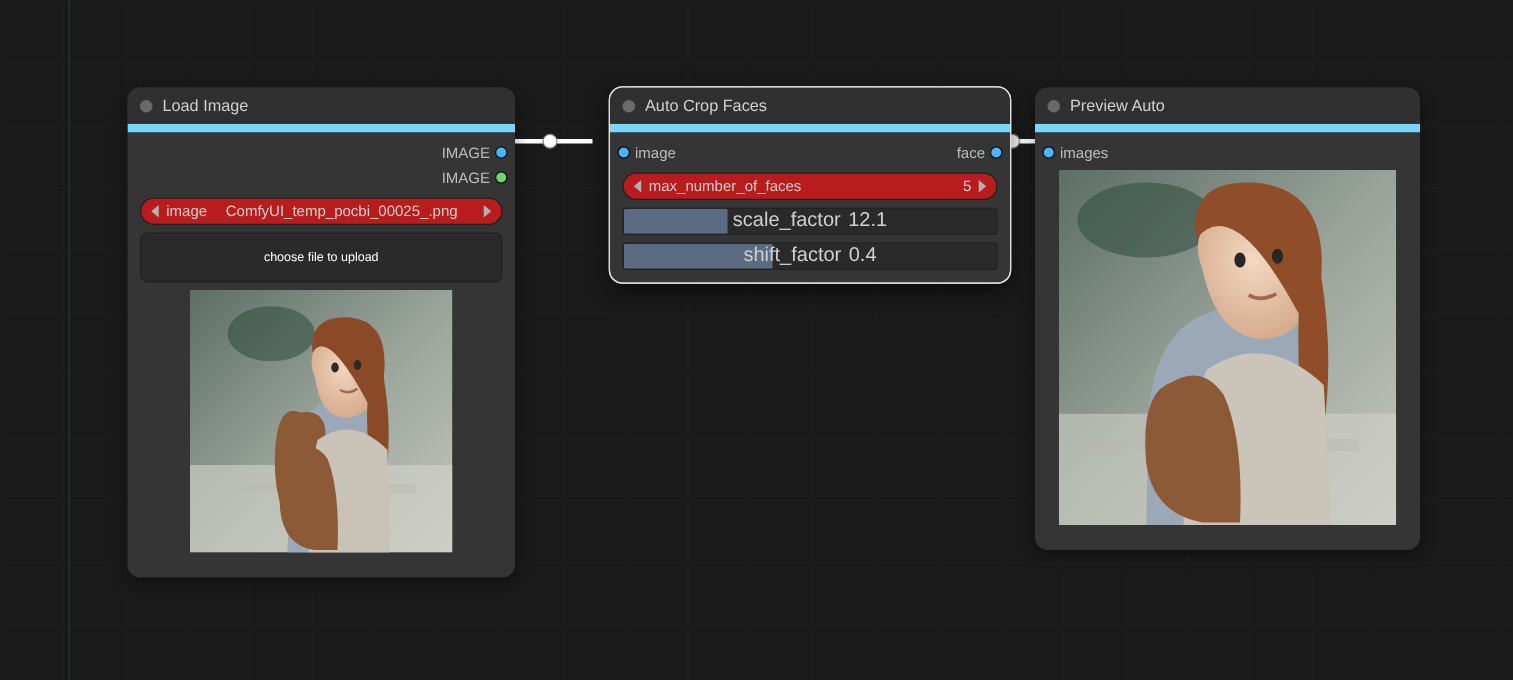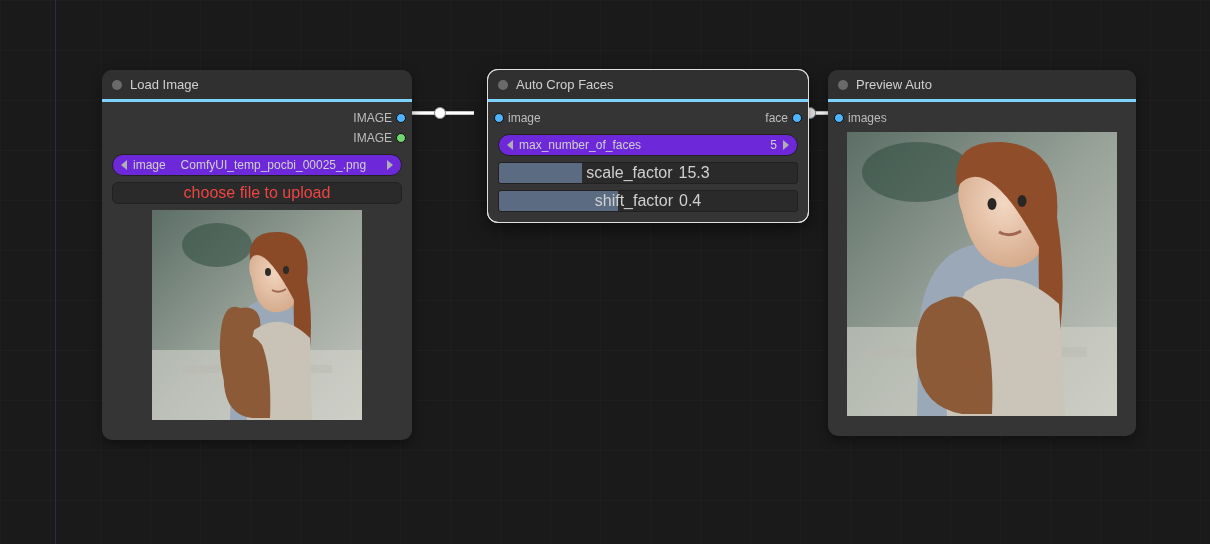--- a/index.html
+++ b/index.html
@@ -34,21 +34,21 @@
     box-shadow: 0 0 0 1px #e0e0e0, 0 6px 18px rgba(0,0,0,0.6);
   }
   .titlebar {
     display: flex;
     align-items: center;
     gap: 8px;
     padding: 7px 12px 7px 10px;
     background: #303030;
     border-top-left-radius: 10px;
     border-top-right-radius: 10px;
-    border-bottom: 3px solid #7dd3fc;
+    border-bottom: 7px solid #7dd3fc;
   }
   .title-dot {
     width: 10px; height: 10px;
     background: #6a6a6a;
     border-radius: 50%;
   }
   .title-text {
     font-size: 13px;
     color: #d0d0d0;
   }
@@ -87,21 +87,21 @@
   .sock.green { background: #6fd66f; }
   .slot-label-right { margin-left: auto; padding-right: 8px; }
   .slot-label-left { padding-left: 8px; }
   .widgets {
     padding: 2px 10px 10px 10px;
     display: flex;
     flex-direction: column;
     gap: 6px;
   }
   .pill {
-    background: #6d28d9;
+    background: #b91c1c;
     border: 1px solid #212121;
     border-radius: 12px;
     height: 22px;
     display: flex;
     align-items: center;
     padding: 0 8px;
     font-size: 12px;
     color: #d0d0d0;
     position: relative;
   }
@@ -120,26 +120,26 @@
     border-left: 6px solid #b0b0b0;
   }
   .pill .pl { margin-left: 6px; }
   .pill .pv { margin-left: auto; margin-right: 6px; }
   .pill.combo .pl { flex: 0 0 auto; }
   .pill.combo .pv { flex: 1; text-align: center; font-weight: normal; white-space: nowrap; overflow: hidden; text-overflow: ellipsis; }
   .btn {
     background: #2a2a2a;
     border: 1px solid #212121;
     border-radius: 6px;
-    height: 22px;
+    height: 40px;
     display: flex;
     align-items: center;
     justify-content: center;
-    font-size: 16px;
-    color: #ef4444;
+    font-size: 10px;
+    color: #ffffff;
     cursor: pointer;
   }
   .slider {
     background: #2a2a2a;
     border: 1px solid #212121;
     border-radius: 3px;
     height: 22px;
     font-size: 16px;
     color: #d0d0d0;
     position: relative;
@@ -266,21 +266,21 @@
     <div class="pill">
       <div class="arrow left"></div>
       <span class="pl">max_number_of_faces</span>
       <span class="pv">5</span>
       <div class="arrow right"></div>
     </div>
     <div class="slider">
       <div class="fill" style="width:28%"></div>
       <div class="lab">
         <span>scale_factor</span>
-        <span>15.3</span>
+        <span>12.1</span>
       </div>
     </div>
     <div class="slider">
       <div class="fill" style="width:40%"></div>
       <div class="lab">
         <span>shift_factor</span>
         <span>0.4</span>
       </div>
     </div>
   </div>

